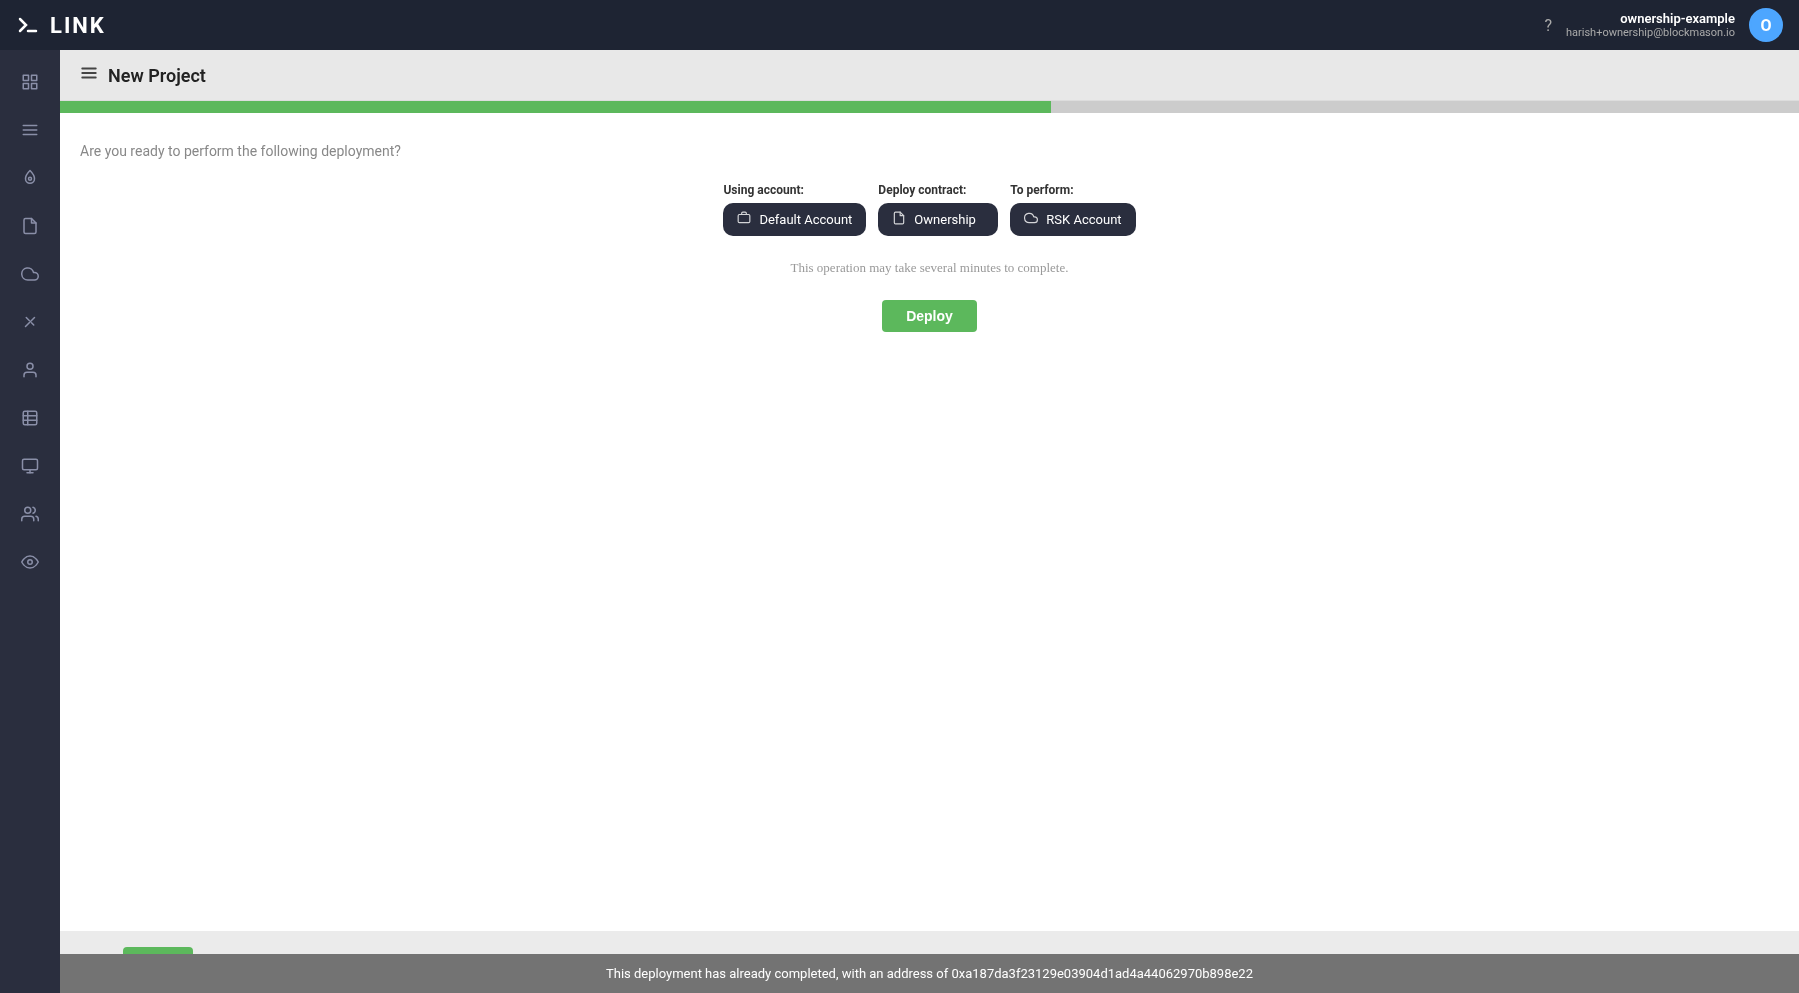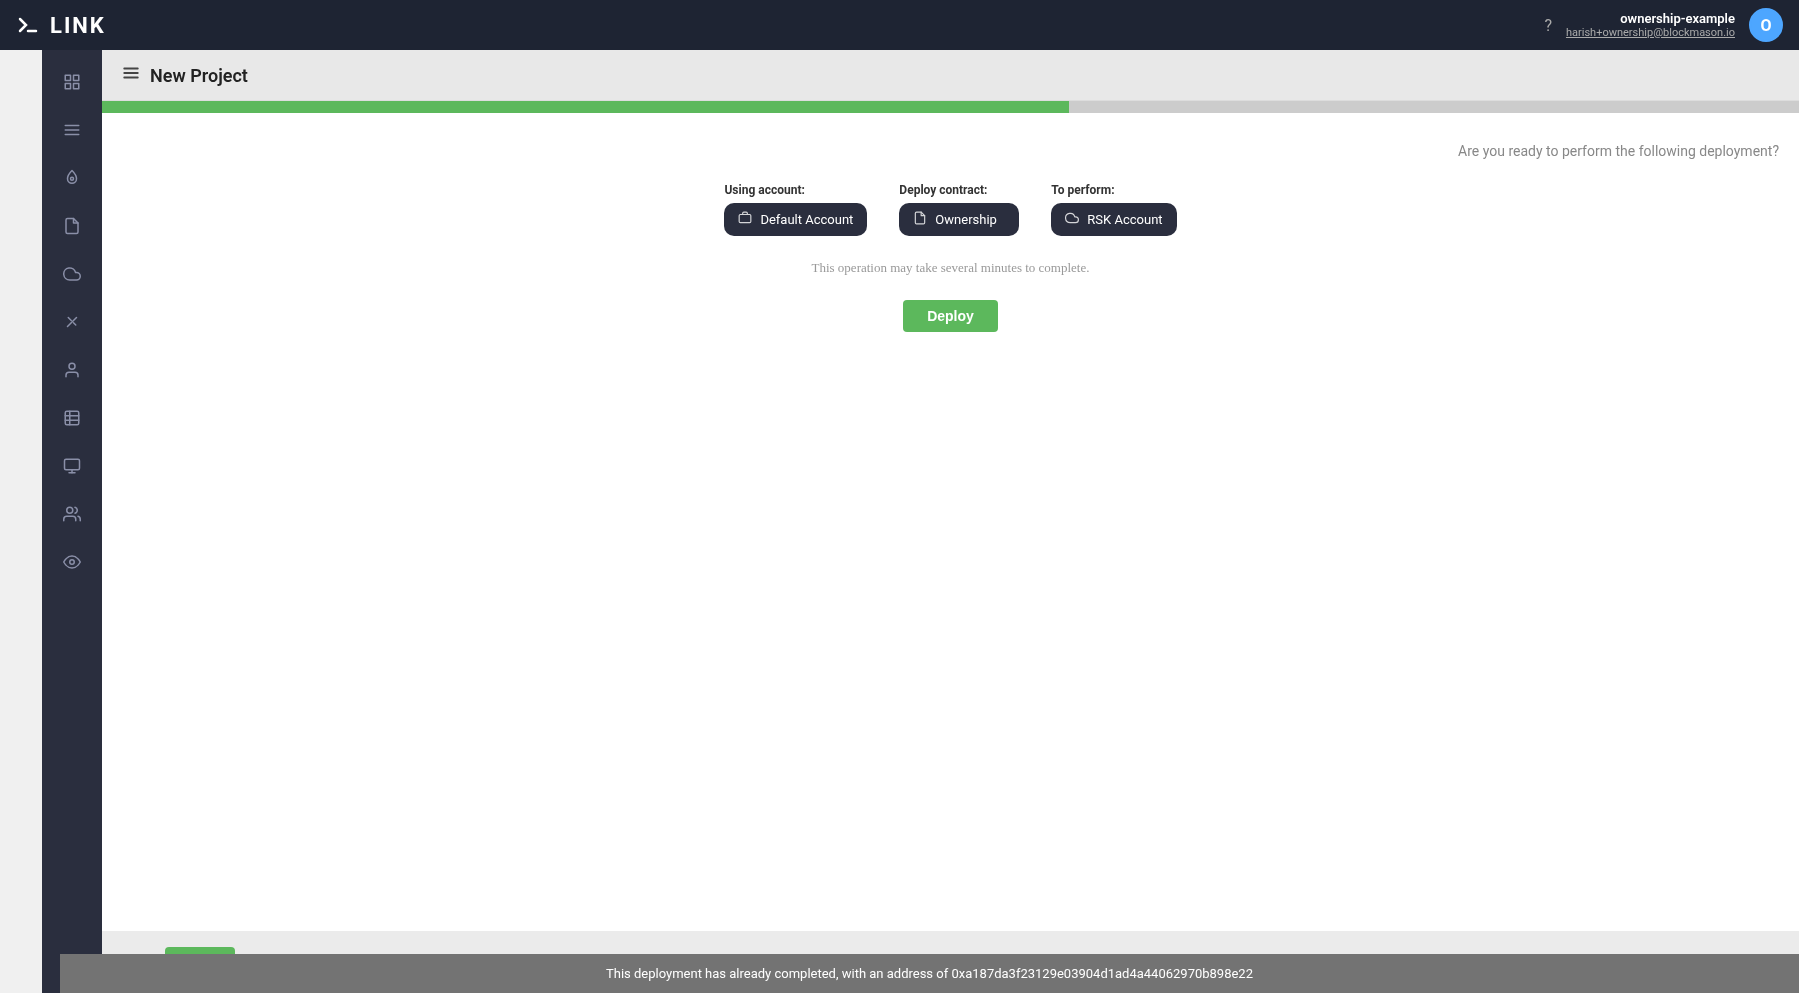--- a/index.html
+++ b/index.html
@@ -16,25 +16,25 @@
       flex-shrink: 0;
       z-index: 100;
     }
     .topbar-left { display: flex; align-items: center; gap: 10px; }
     .logo-icon { color: #fff; font-size: 22px; display: flex; align-items: center; }
     .logo-text { color: #fff; font-size: 22px; font-weight: 700; letter-spacing: 2px; }
     .topbar-right { display: flex; align-items: center; gap: 14px; }
     .topbar-help { color: #aaa; font-size: 16px; cursor: pointer; }
     .topbar-user { display: flex; flex-direction: column; align-items: flex-end; }
     .topbar-username { color: #fff; font-size: 13px; font-weight: 600; }
-    .topbar-email { color: #aaa; font-size: 11px; text-decoration: underline; }
+    .topbar-email { color: #aaa; font-size: 11px; }
     .topbar-avatar { width: 34px; height: 34px; border-radius: 50%; background: #4da6ff; display: flex; align-items: center; justify-content: center; color: #fff; font-size: 16px; font-weight: bold; border: 2px solid #4da6ff; }
 
     
-    .main-layout { display: flex; flex: 1; overflow: hidden; padding-left: 42px; }
+    .main-layout { display: flex; flex: 1; overflow: hidden; }
 
     
     .sidebar {
       background: #2a2e3e;
       width: 60px;
       display: flex;
       flex-direction: column;
       align-items: center;
       padding: 10px 0;
       gap: 4px;
@@ -91,30 +91,30 @@
     
     .main-card {
       background: #fff;
       margin: 0;
       flex: 1;
       padding: 30px 20px 20px;
       position: relative;
     }
 
     .deployment-question {
-      text-align: right;
+      text-align: left;
       color: #888;
       font-size: 14px;
       margin-bottom: 24px;
     }
 
     .deployment-info-row {
       display: flex;
       justify-content: center;
-      gap: 32px;
+      gap: 12px;
       margin-bottom: 24px;
     }
 
     .deployment-info-col {
       display: flex;
       flex-direction: column;
       align-items: flex-start;
     }
 
     .deployment-info-label {

